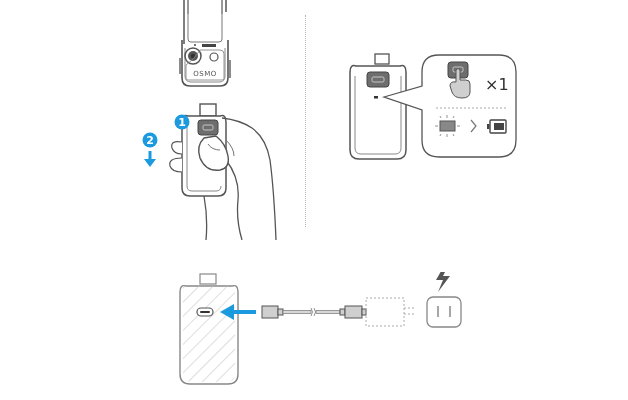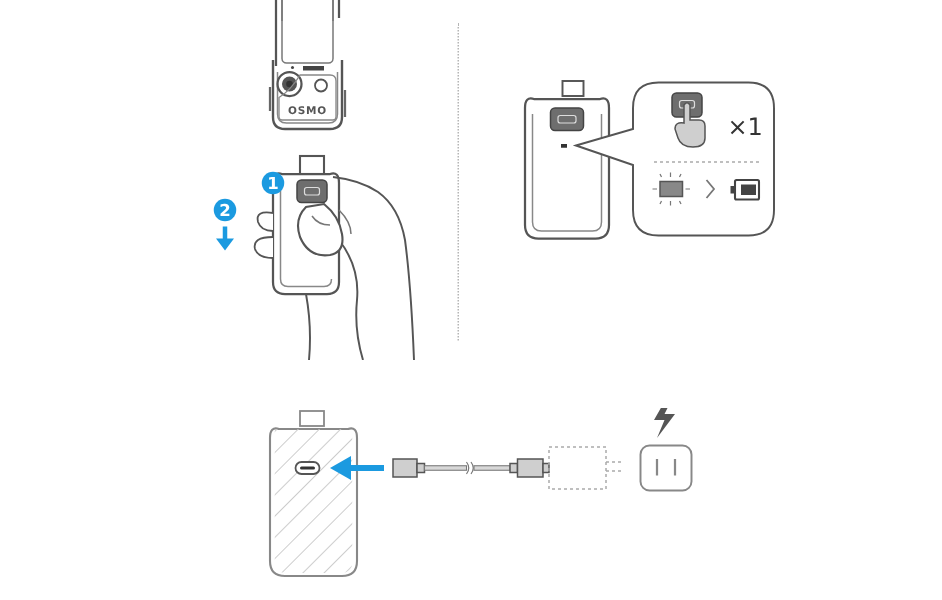--- a/index.html
+++ b/index.html
@@ -7,21 +7,21 @@
            font-family:"Liberation Sans", sans-serif; color:#333; }
     .abs { position:absolute; }
     svg { display:block; }
     .badge-text { font-family:"DejaVu Sans", sans-serif; font-size:11px; font-weight:bold; fill:#fff; }
     .count-text { font-family:"DejaVu Sans", sans-serif; font-size:16px; fill:#333; }
     .brand-text { font-family:"DejaVu Sans", sans-serif; font-size:7px; fill:#555; letter-spacing:0.5px; }
   </style>
 </head>
 <body>
 
-<div class="abs" style="left:170px; top:0px; width:70px; height:95px;font-weight:bold;">
+<div class="abs" style="left:170px; top:0px; width:70px; height:95px;">
   <svg width="70" height="95" viewBox="0 0 70 95">
 
     <path d="M14 12 L14 0 M56 12 L56 0" stroke="#555" stroke-width="1.5" fill="none"></path>
     <path d="M18 14 L18 0 M52 14 L52 0" stroke="#777" stroke-width="1" fill="none"></path>
     <path d="M14 12 Q14 44 14 44" stroke="#555" stroke-width="1.5"></path>
     <rect x="18" y="-4" width="34" height="46" rx="3" fill="none" stroke="#777" stroke-width="1"></rect>
 
     <path d="M12 40 L12 78 Q12 86 20 86 L50 86 Q58 86 58 78 L58 40" fill="none" stroke="#555" stroke-width="1.6"></path>
     <path d="M15 48 L15 76 Q15 82 21 82 L49 82 Q55 82 55 76 L55 48" fill="none" stroke="#888" stroke-width="1"></path>
 

